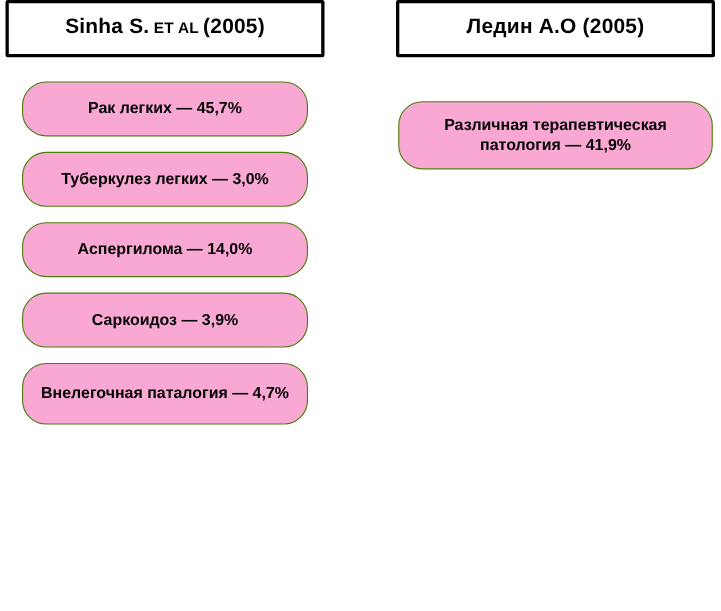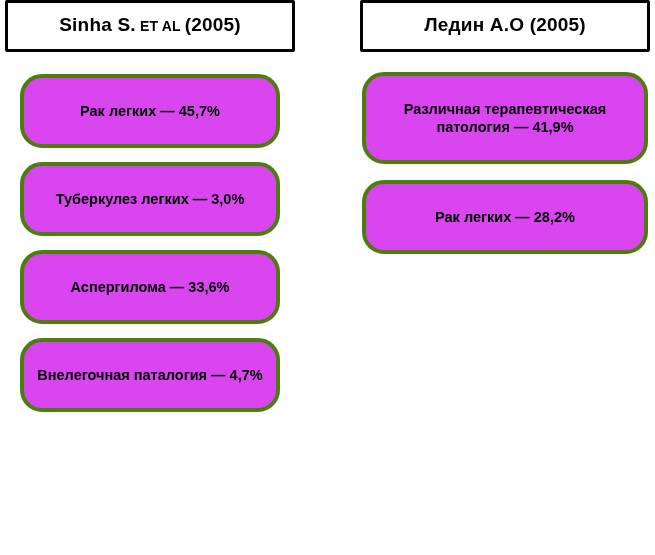--- a/index.html
+++ b/index.html
@@ -41,28 +41,28 @@
   }
   .col-header .smallcaps {
     font-size: 14px;
     letter-spacing: 0.2px;
   }
 
   .items {
     margin-top: 22px;
   }
   .item {
-    border: 4px solid #4d7c0f;
+    border: 1px solid #4d7c0f;
     border-radius: 22px;
-    background: #d946ef;
+    background: #f9a8d4;
     text-align: center;
     font-weight: bold;
     font-size: 14.5px;
     line-height: 1.25;
-    padding: 24px 10px;
+    padding: 12px 10px;
     box-sizing: border-box;
     display: flex;
     align-items: center;
     justify-content: center;
   }
   .left .item {
     width: 260px;
     min-height: 50px;
     margin: 0 auto 14px auto;
   }
@@ -71,41 +71,41 @@
   }
   .right .item {
     width: 286px;
     min-height: 50px;
     margin: 0 auto 16px auto;
   }
   .right .item.two-line {
     min-height: 62px;
   }
   .right .items {
-    margin-top: 20px;
+    margin-top: 40px;
   }
 </style>
 </head>
 <body>
 
 <div class="board">
 
   <div class="column left">
     <div class="col-header">
       <span>Sinha S.</span><span class="smallcaps"> <span>ET AL</span> </span><span>(2005)</span>
     </div>
     <div class="items">
       <div class="item">Рак легких — 45,7%</div>
       <div class="item">Туберкулез легких — 3,0%</div>
-      <div class="item">Аспергилома — 33,6%</div>
+      <div class="item">Аспергилома — 14,0%</div>
+      <div class="item">Саркоидоз — 3,9%</div>
       <div class="item two-line">Внелегочная паталогия — 4,7%</div>
     </div>
   </div>
 
   <div class="column right">
     <div class="col-header">Ледин А.О (2005)</div>
     <div class="items">
       <div class="item two-line">Различная терапевтическая патология — 41,9%</div>
-      <div class="item">Рак легких — 28,2%</div>
     </div>
   </div>
 
 </div>
 
 </body></html>

